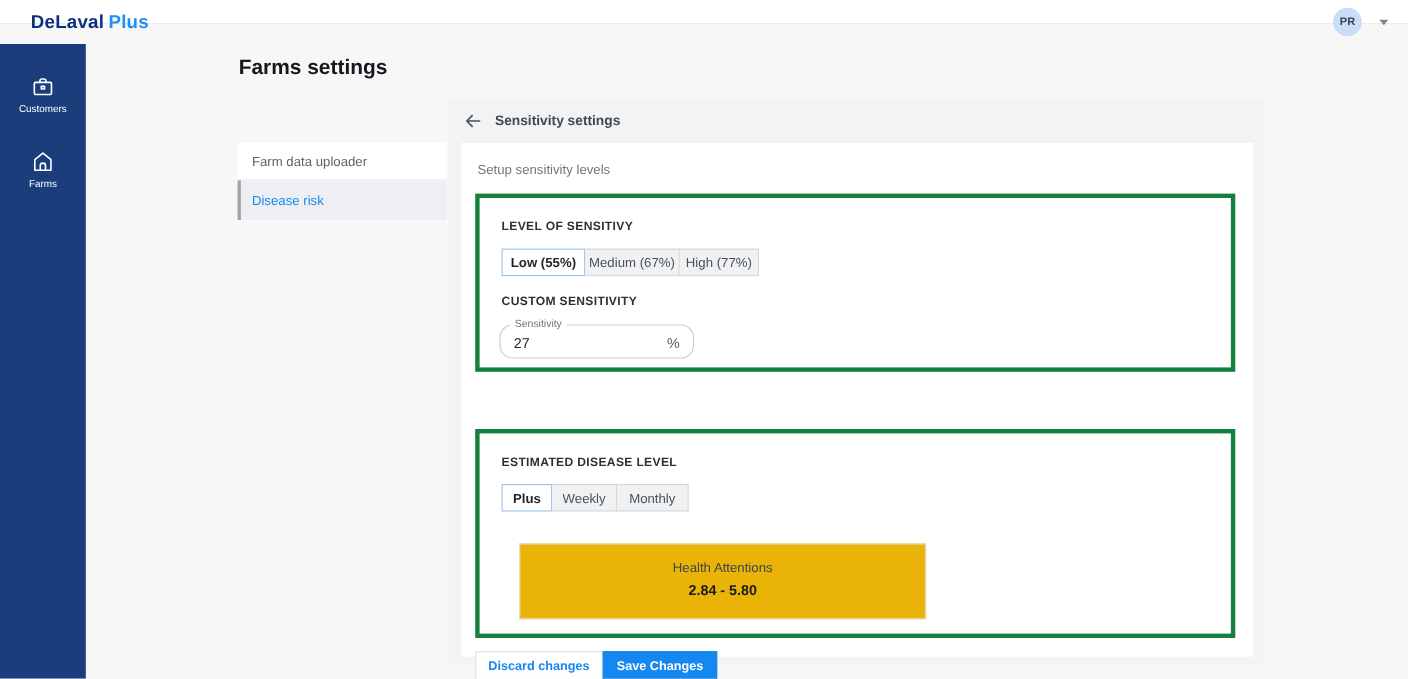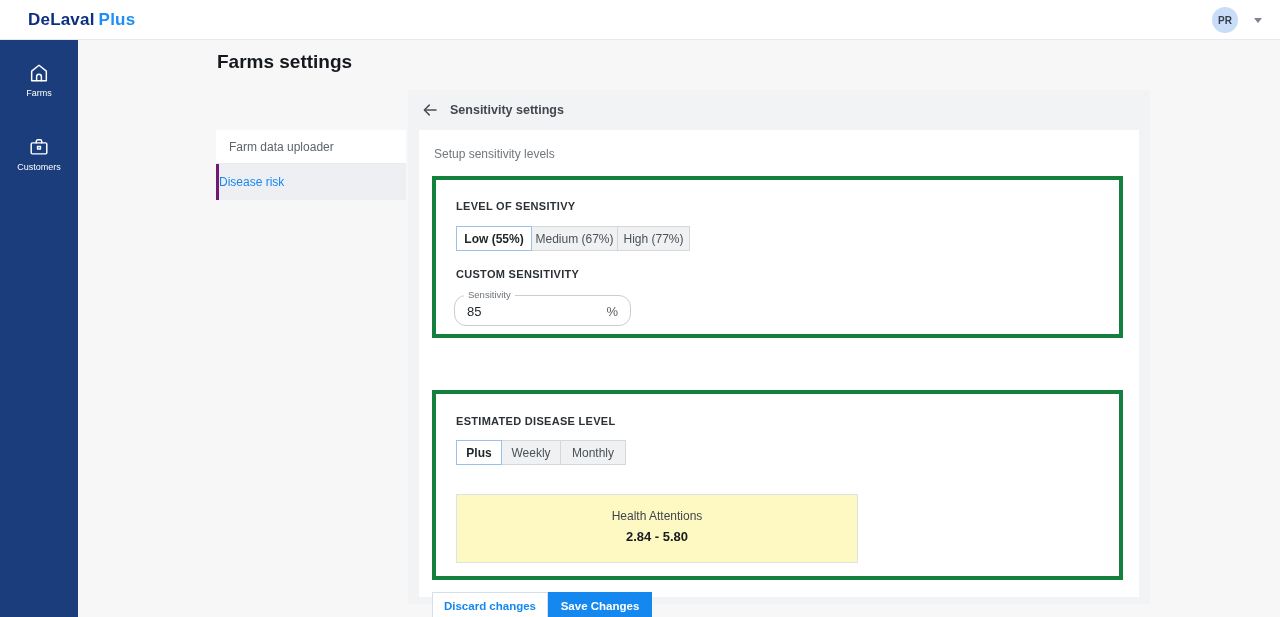--- a/index.html
+++ b/index.html
@@ -1,40 +1,40 @@
 <!DOCTYPE html>
 <html><head>
 <meta charset="utf-8">
 <style>
   * { margin:0; padding:0; box-sizing:border-box; }
   html,body { width:1280px; height:617px; }
   body { font-family:"Liberation Sans","DejaVu Sans",sans-serif; background:#f7f7f8; overflow:hidden; }
   .app { position:relative; width:1280px; height:617px; }
 
   
-  .topbar { position:absolute; left:0; top:0; width:1280px; height:40px; background:#ffffff; border-bottom:1px solid #e8eaec; z-index:5; }
+  .topbar { position:absolute; left:0; top:0; width:1280px; height:22px; background:#ffffff; border-bottom:1px solid #e8eaec; z-index:5; }
   .brand { position:absolute; left:28px; top:0; height:40px; line-height:40px; font-size:17px; font-weight:700; letter-spacing:.2px; }
   .brand .b1 { color:#0d2f80; }
   .brand .b2 { color:#1e8ef7; margin-left:4px; }
   .avatar { position:absolute; right:42px; top:7px; width:26px; height:26px; border-radius:50%; background:#c9ddf8; color:#35404d; font-size:10px; font-weight:700; display:flex; align-items:center; justify-content:center; cursor:pointer; }
   .caret { position:absolute; right:18px; top:18px; width:0; height:0; border-left:4.5px solid transparent; border-right:4.5px solid transparent; border-top:5px solid #7c8590; cursor:pointer; }
 
   
   .sidebar { position:absolute; left:0; top:40px; width:78px; height:577px; background:#1b3d7c; }
   .side-item { width:78px; padding:12px 0 10px 0; display:flex; flex-direction:column; align-items:center; cursor:pointer; }
   .side-item svg { display:block; }
   .side-label { margin-top:4px; font-size:9px; color:#ffffff; }
 
   
   .page-title { position:absolute; left:217px; top:51px; font-size:19px; font-weight:700; color:#15191e; }
 
   
   .subnav { position:absolute; left:216px; top:130px; width:190px; }
   .subnav-item1 { height:34px; line-height:34px; background:#ffffff; border-bottom:1px solid #e9ebed; padding-left:13px; font-size:12px; color:#5e646a; cursor:pointer; }
-  .subnav-item2 { height:36px; line-height:36px; background:#edeff2; border-left:3px solid #701a75; font-size:12px; color:#1588f0; cursor:pointer; }
+  .subnav-item2 { height:36px; line-height:36px; background:#edeff2; border-left:3px solid #a3a3a3; padding-left:10px; font-size:12px; color:#1588f0; cursor:pointer; }
 
   
   .panel { position:absolute; left:408px; top:90px; width:742px; height:514px; background:#f2f3f5; }
   .panel-header { position:absolute; left:0; top:0; width:100%; height:40px; }
   .back-btn { position:absolute; left:13px; top:11px; width:18px; height:18px; cursor:pointer; }
   .panel-title { position:absolute; left:42px; top:0; height:40px; line-height:40px; font-size:12.5px; font-weight:600; color:#42484e; }
   .panel-body { position:absolute; left:11px; top:40px; width:720px; height:467px; background:#ffffff; }
 
   .setup-label { position:absolute; left:15px; top:17px; font-size:12px; color:#71777d; }
 
@@ -45,21 +45,21 @@
 
   .seg-group { position:absolute; left:20px; display:flex; }
   .seg { height:25px; font-size:12px; display:flex; align-items:center; justify-content:center; cursor:pointer; background:#f0f1f2; border:1px solid #d5d7d9; border-left:none; color:#4b5157; }
   .seg.selected { background:#ffffff; border:1px solid #9cc1e8; color:#1f2428; font-weight:600; }
 
   .field { position:absolute; left:18px; top:115px; width:177px; height:31px; border:1px solid #c9cdd1; border-radius:12px; background:#ffffff; }
   .field-label { position:absolute; top:-7px; left:9px; background:#ffffff; padding:0 4px; font-size:9.5px; color:#6f757b; }
   .field-value { position:absolute; left:12px; top:0; height:31px; line-height:31px; font-size:13px; color:#23282d; }
   .field-suffix { position:absolute; right:12px; top:0; height:31px; line-height:31px; font-size:13px; color:#595f66; }
 
-  .stats { position:absolute; left:20px; top:100px; width:402px; height:69px; border:1px solid #e0e2e4; display:flex; background:#fef9c3; }
+  .stats { position:absolute; left:36px; top:100px; width:370px; height:69px; border:1px solid #e0e2e4; display:flex; background:#eab308; }
   .stat-cell { flex:1; text-align:center; padding-top:14px; }
   .stat-cell + .stat-cell { border-left:1px solid #e0e2e4; }
   .stat-label { font-size:12px; color:#3f454b; }
   .stat-value { margin-top:6px; font-size:13px; font-weight:700; color:#171b20; }
 
   .actions { position:absolute; left:13px; top:462px; display:flex; }
   .btn { height:28px; font-size:11.5px; font-weight:700; display:flex; align-items:center; justify-content:center; cursor:pointer; }
   .btn-discard { width:116px; background:#ffffff; border:1px solid #d6dfe9; color:#1588f0; }
   .btn-save { width:104px; background:#1588f0; border:1px solid #1588f0; color:#ffffff; }
 </style>
@@ -70,38 +70,38 @@
 
   <div class="topbar">
     <div class="brand">
       <span class="b1">DeLaval</span><span class="b2">Plus</span>
     </div>
     <div class="avatar">PR</div>
     <div class="caret"></div>
   </div>
 
   <div class="sidebar">
-    <div class="side-item" style="margin-top:10px;">
-      <span>
-        <svg width="22" height="22" viewBox="0 0 24 24" fill="none" stroke="#ffffff" stroke-width="1.6" stroke-linejoin="round" stroke-linecap="round">
-          <path d="M4 10 L12 3.5 L20 10 V20.5 H4 Z"></path>
-          <path d="M9.4 20.5 V16 a2.6 2.6 0 0 1 5.2 0 V20.5"></path>
-        </svg>
-      </span>
-      <span class="side-label">Farms</span>
-    </div>
     <div class="side-item" style="margin-top:16px;">
       <span>
         <svg width="22" height="22" viewBox="0 0 24 24" fill="none" stroke="#ffffff" stroke-width="1.6" stroke-linejoin="round" stroke-linecap="round">
           <rect x="3.5" y="7.5" width="17" height="12" rx="1.2"></rect>
           <path d="M9 7.5 V6 a1.8 1.8 0 0 1 1.8 -1.8 h2.4 a1.8 1.8 0 0 1 1.8 1.8 V7.5"></path>
           <rect x="10.4" y="11.5" width="3.2" height="2.6"></rect>
         </svg>
       </span>
       <span class="side-label">Customers</span>
+    </div>
+    <div class="side-item" style="margin-top:10px;">
+      <span>
+        <svg width="22" height="22" viewBox="0 0 24 24" fill="none" stroke="#ffffff" stroke-width="1.6" stroke-linejoin="round" stroke-linecap="round">
+          <path d="M4 10 L12 3.5 L20 10 V20.5 H4 Z"></path>
+          <path d="M9.4 20.5 V16 a2.6 2.6 0 0 1 5.2 0 V20.5"></path>
+        </svg>
+      </span>
+      <span class="side-label">Farms</span>
     </div>
   </div>
 
   <div class="page-title">Farms settings</div>
 
   <div class="subnav">
     <div class="subnav-item1">Farm data uploader</div>
     <div class="subnav-item2">Disease risk</div>
   </div>
 
@@ -122,21 +122,21 @@
       <div class="card card1">
         <div class="card-label" style="top:20px;">LEVEL OF SENSITIVY</div>
         <div class="seg-group" style="top:46px;">
           <div class="seg selected" style="width:76px;">Low (55%)</div>
           <div class="seg" style="width:86px;">Medium (67%)</div>
           <div class="seg" style="width:72px;">High (77%)</div>
         </div>
         <div class="card-label" style="top:88px;">CUSTOM SENSITIVITY</div>
         <div class="field">
           <span class="field-label">Sensitivity</span>
-          <span class="field-value">85</span>
+          <span class="field-value">27</span>
           <span class="field-suffix">%</span>
         </div>
       </div>
 
       <div class="card card2">
         <div class="card-label" style="top:21px;">ESTIMATED DISEASE LEVEL</div>
         <div class="seg-group" style="top:46px;">
           <div class="seg selected" style="width:46px;">Plus</div>
           <div class="seg" style="width:59px;">Weekly</div>
           <div class="seg" style="width:65px;">Monthly</div>

